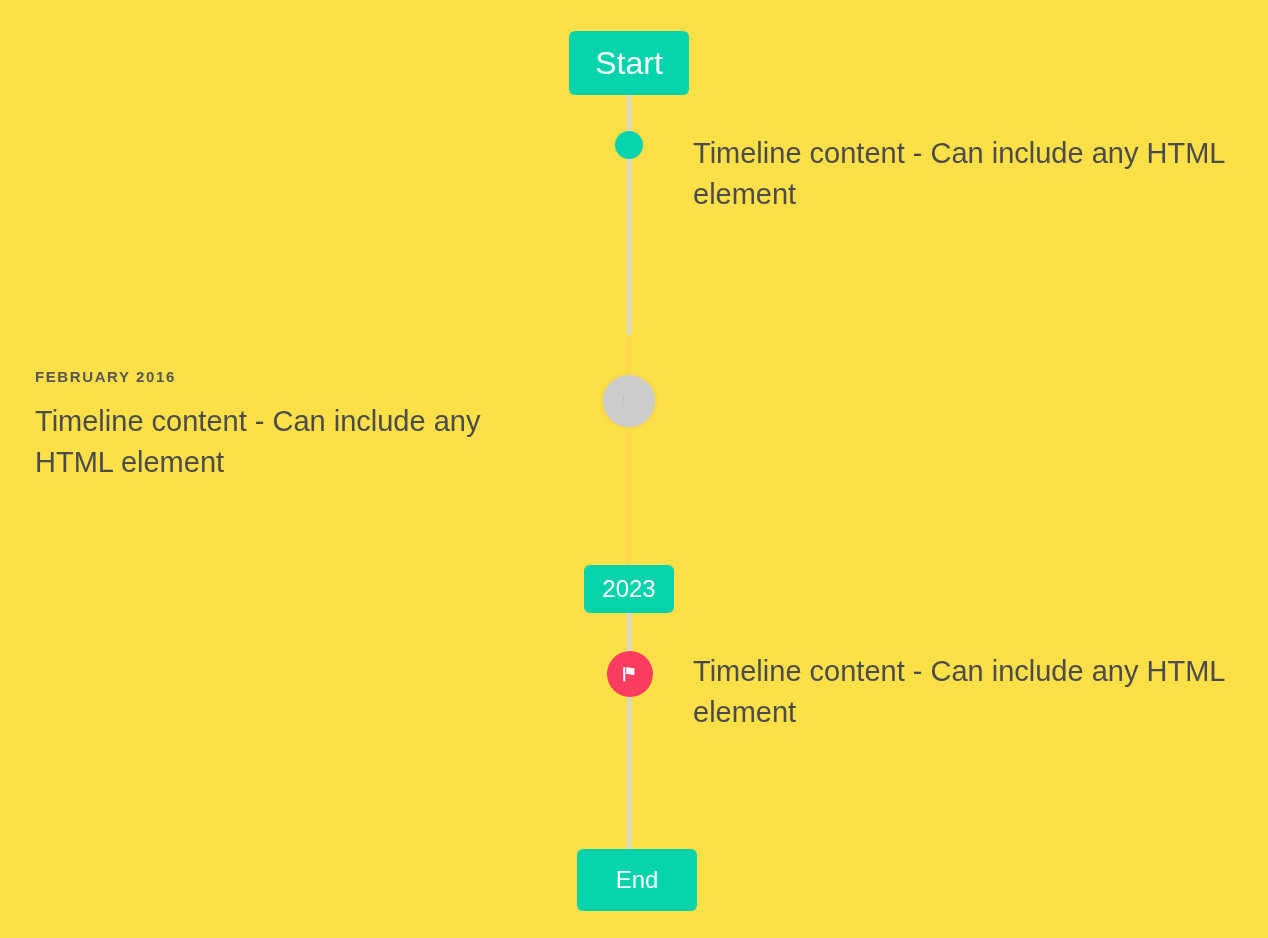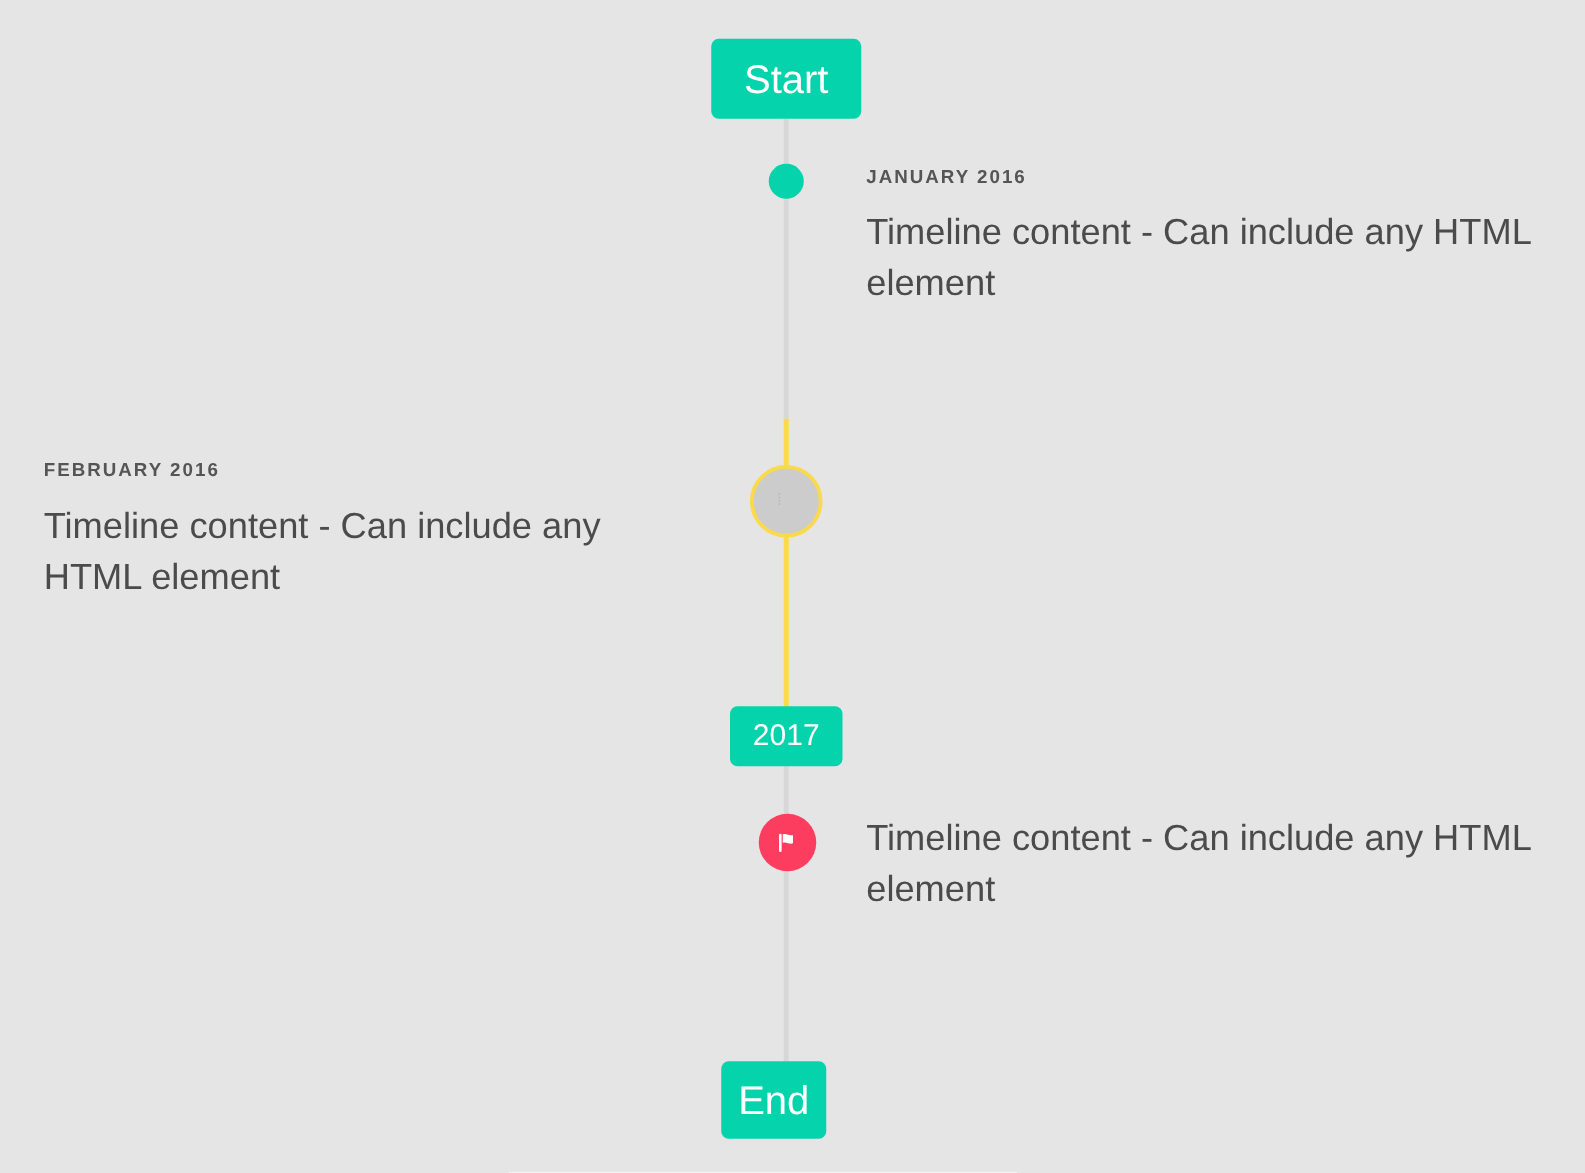--- a/index.html
+++ b/index.html
@@ -10,21 +10,21 @@
   }
   body {
     font-family: "Liberation Sans", sans-serif;
     -webkit-font-smoothing: antialiased;
   }
 
   .timeline-root {
     position: relative;
     width: 1268px;
     height: 938px;
-    background: #e5e5e5;
+    background: #fde047;
     overflow: hidden;
     padding-left: 20px;
   }
 
   
   .rail {
     position: absolute;
     left: 627px;
     width: 4px;
     background: #d7d7d7;
@@ -50,22 +50,22 @@
     width: 120px; height: 64px;
     font-size: 32px;
   }
   .pill-divider {
     left: 584px; top: 565px;
     width: 90px; height: 48px;
     font-size: 24px;
   }
   .pill-end {
     left: 577px; top: 849px;
-    width: 84px; height: 62px;
-    font-size: 32px;
+    width: 120px; height: 62px;
+    font-size: 24px;
   }
 
   
   .marker {
     position: absolute;
     border-radius: 50%;
     display: flex;
     align-items: center;
     justify-content: center;
     z-index: 5;
@@ -132,34 +132,33 @@
 
   <div class="rail rail-top"></div>
   <div class="rail rail-yellow"></div>
   <div class="rail rail-bottom"></div>
 
   <div class="pill pill-start">Start</div>
 
   <div class="marker marker-dot"></div>
 
   <div class="entry entry-right entry-jan">
-    <p class="entry-date">JANUARY 2016</p>
     <p class="entry-body">Timeline content - Can include any HTML element</p>
   </div>
 
   <div class="marker marker-ring">
     <span class="glyph-box">⦙</span>
   </div>
 
   <div class="entry entry-left entry-feb">
     <p class="entry-date">FEBRUARY 2016</p>
     <p class="entry-body">Timeline content - Can include any HTML element</p>
   </div>
 
-  <div class="pill pill-divider">2017</div>
+  <div class="pill pill-divider">2023</div>
 
   <div class="marker marker-flag">
     <svg width="22" height="22" viewBox="0 0 22 22" aria-hidden="true">
       <rect x="4.2" y="4" width="2.1" height="14.5" rx="1" fill="#ffffff"></rect>
       <path d="M7.2 4.6 C10 3.2 12.6 6.2 15.4 4.9 L15.4 11.6 C12.6 12.9 10 9.9 7.2 11.3 Z" fill="#ffffff"></path>
     </svg>
   </div>
 
   <div class="entry entry-right entry-mar">
     <p class="entry-body">Timeline content - Can include any HTML element</p>

